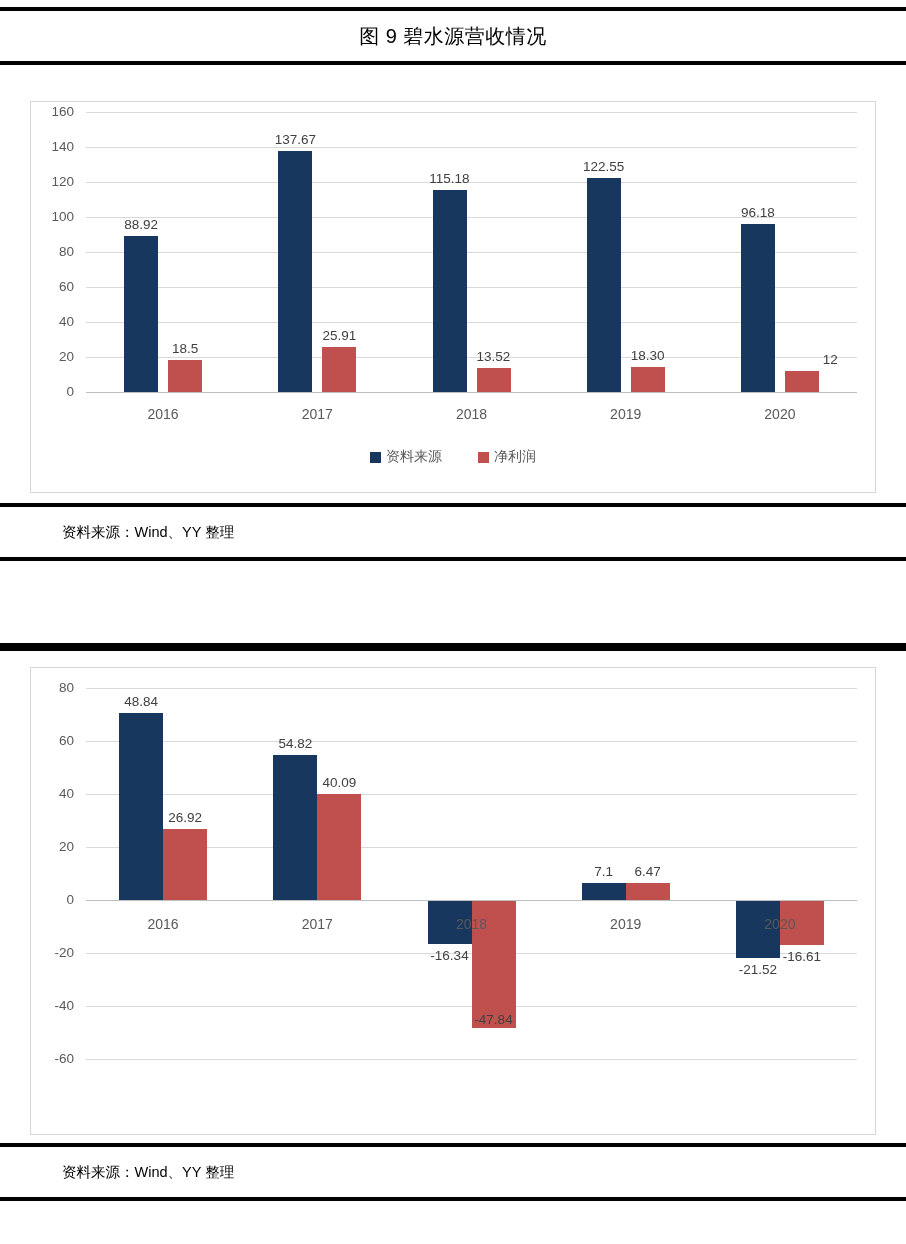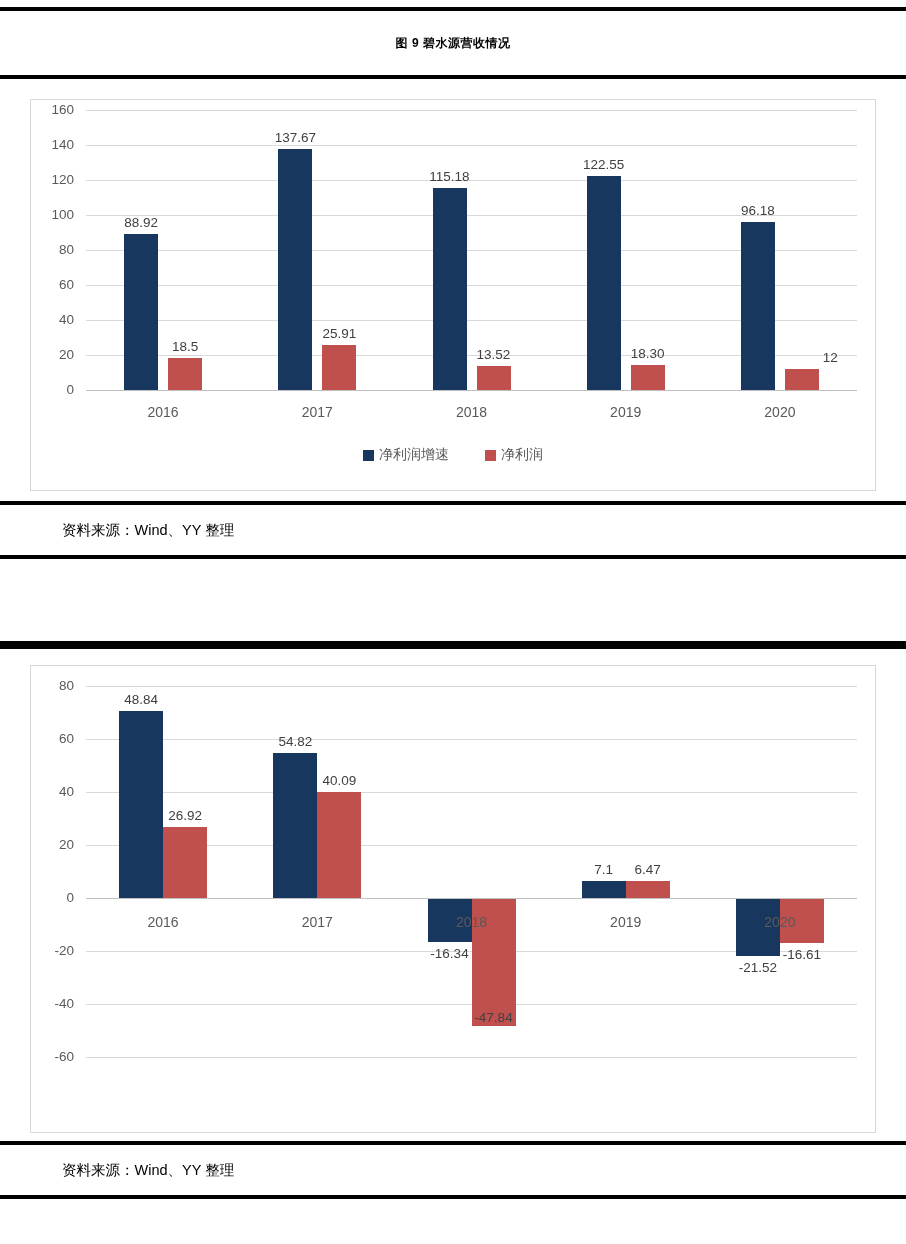--- a/index.html
+++ b/index.html
@@ -7,24 +7,24 @@
   .page {
     position:relative;
     width:906px; height:1244px;
     background:#ffffff;
     font-family:"Liberation Sans", sans-serif;
     overflow:hidden;
   }
   .rule { height:4px; background:#000; width:100%; }
   .rule.first { margin-top:7px; }
   .fig-title {
-    height:64px; display:flex; align-items:center; justify-content:center;
-    font-size:12px; font-weight:bold; color:#000; letter-spacing:0.5px;
+    height:50px; display:flex; align-items:center; justify-content:center;
+    font-size:20px; font-weight:normal; color:#000; letter-spacing:0.5px;
   }
-  .chart-wrap { margin:20px 30px 10px 30px; }
+  .chart-wrap { margin:36px 30px 10px 30px; }
   .chart-wrap.second { margin:16px 30px 8px 30px; }
   .chart-box {
     position:relative; width:846px;
     border:1px solid #d6d6d6; background:#fff;
   }
   .source-row {
     height:50px; display:flex; align-items:center;
     padding-left:62px; font-size:14.5px; color:#000;
   }
   .section-gap { height:82px; }
@@ -101,21 +101,21 @@
           <div class="bar" style="left: 599.7px; width: 34px; top: 264.817px; height: 25.1825px; background: rgb(192, 80, 77);"></div>
           <div class="value-label" style="left: 580.7px; top: 244.817px;">18.30</div>
           <div class="xtick" style="left: 671.8px; width: 154.2px; top: 303px;">2020</div>
           <div class="bar" style="left: 709.9px; width: 34px; top: 121.685px; height: 168.315px; background: rgb(23, 55, 94);"></div>
           <div class="value-label" style="left: 690.9px; top: 101.685px;">96.18</div>
           <div class="bar" style="left: 753.9px; width: 34px; top: 269px; height: 21px; background: rgb(192, 80, 77);"></div>
           <div class="value-label" style="left: 734.9px; top: 249px; text-align: right;">12</div>
           <div class="legend" style="bottom: 26px;">
             <div class="legend-item">
               <div class="legend-swatch" style="background: rgb(23, 55, 94);"></div>
-              <div class="legend-label">净利润增速</div>
+              <div class="legend-label">资料来源</div>
             </div>
             <div class="legend-item">
               <div class="legend-swatch" style="background: rgb(192, 80, 77);"></div>
               <div class="legend-label">净利润</div>
             </div>
           </div>
         </div>
     </div>
     <div class="rule"></div>
     <div class="source-row">资料来源：Wind、YY 整理</div>

